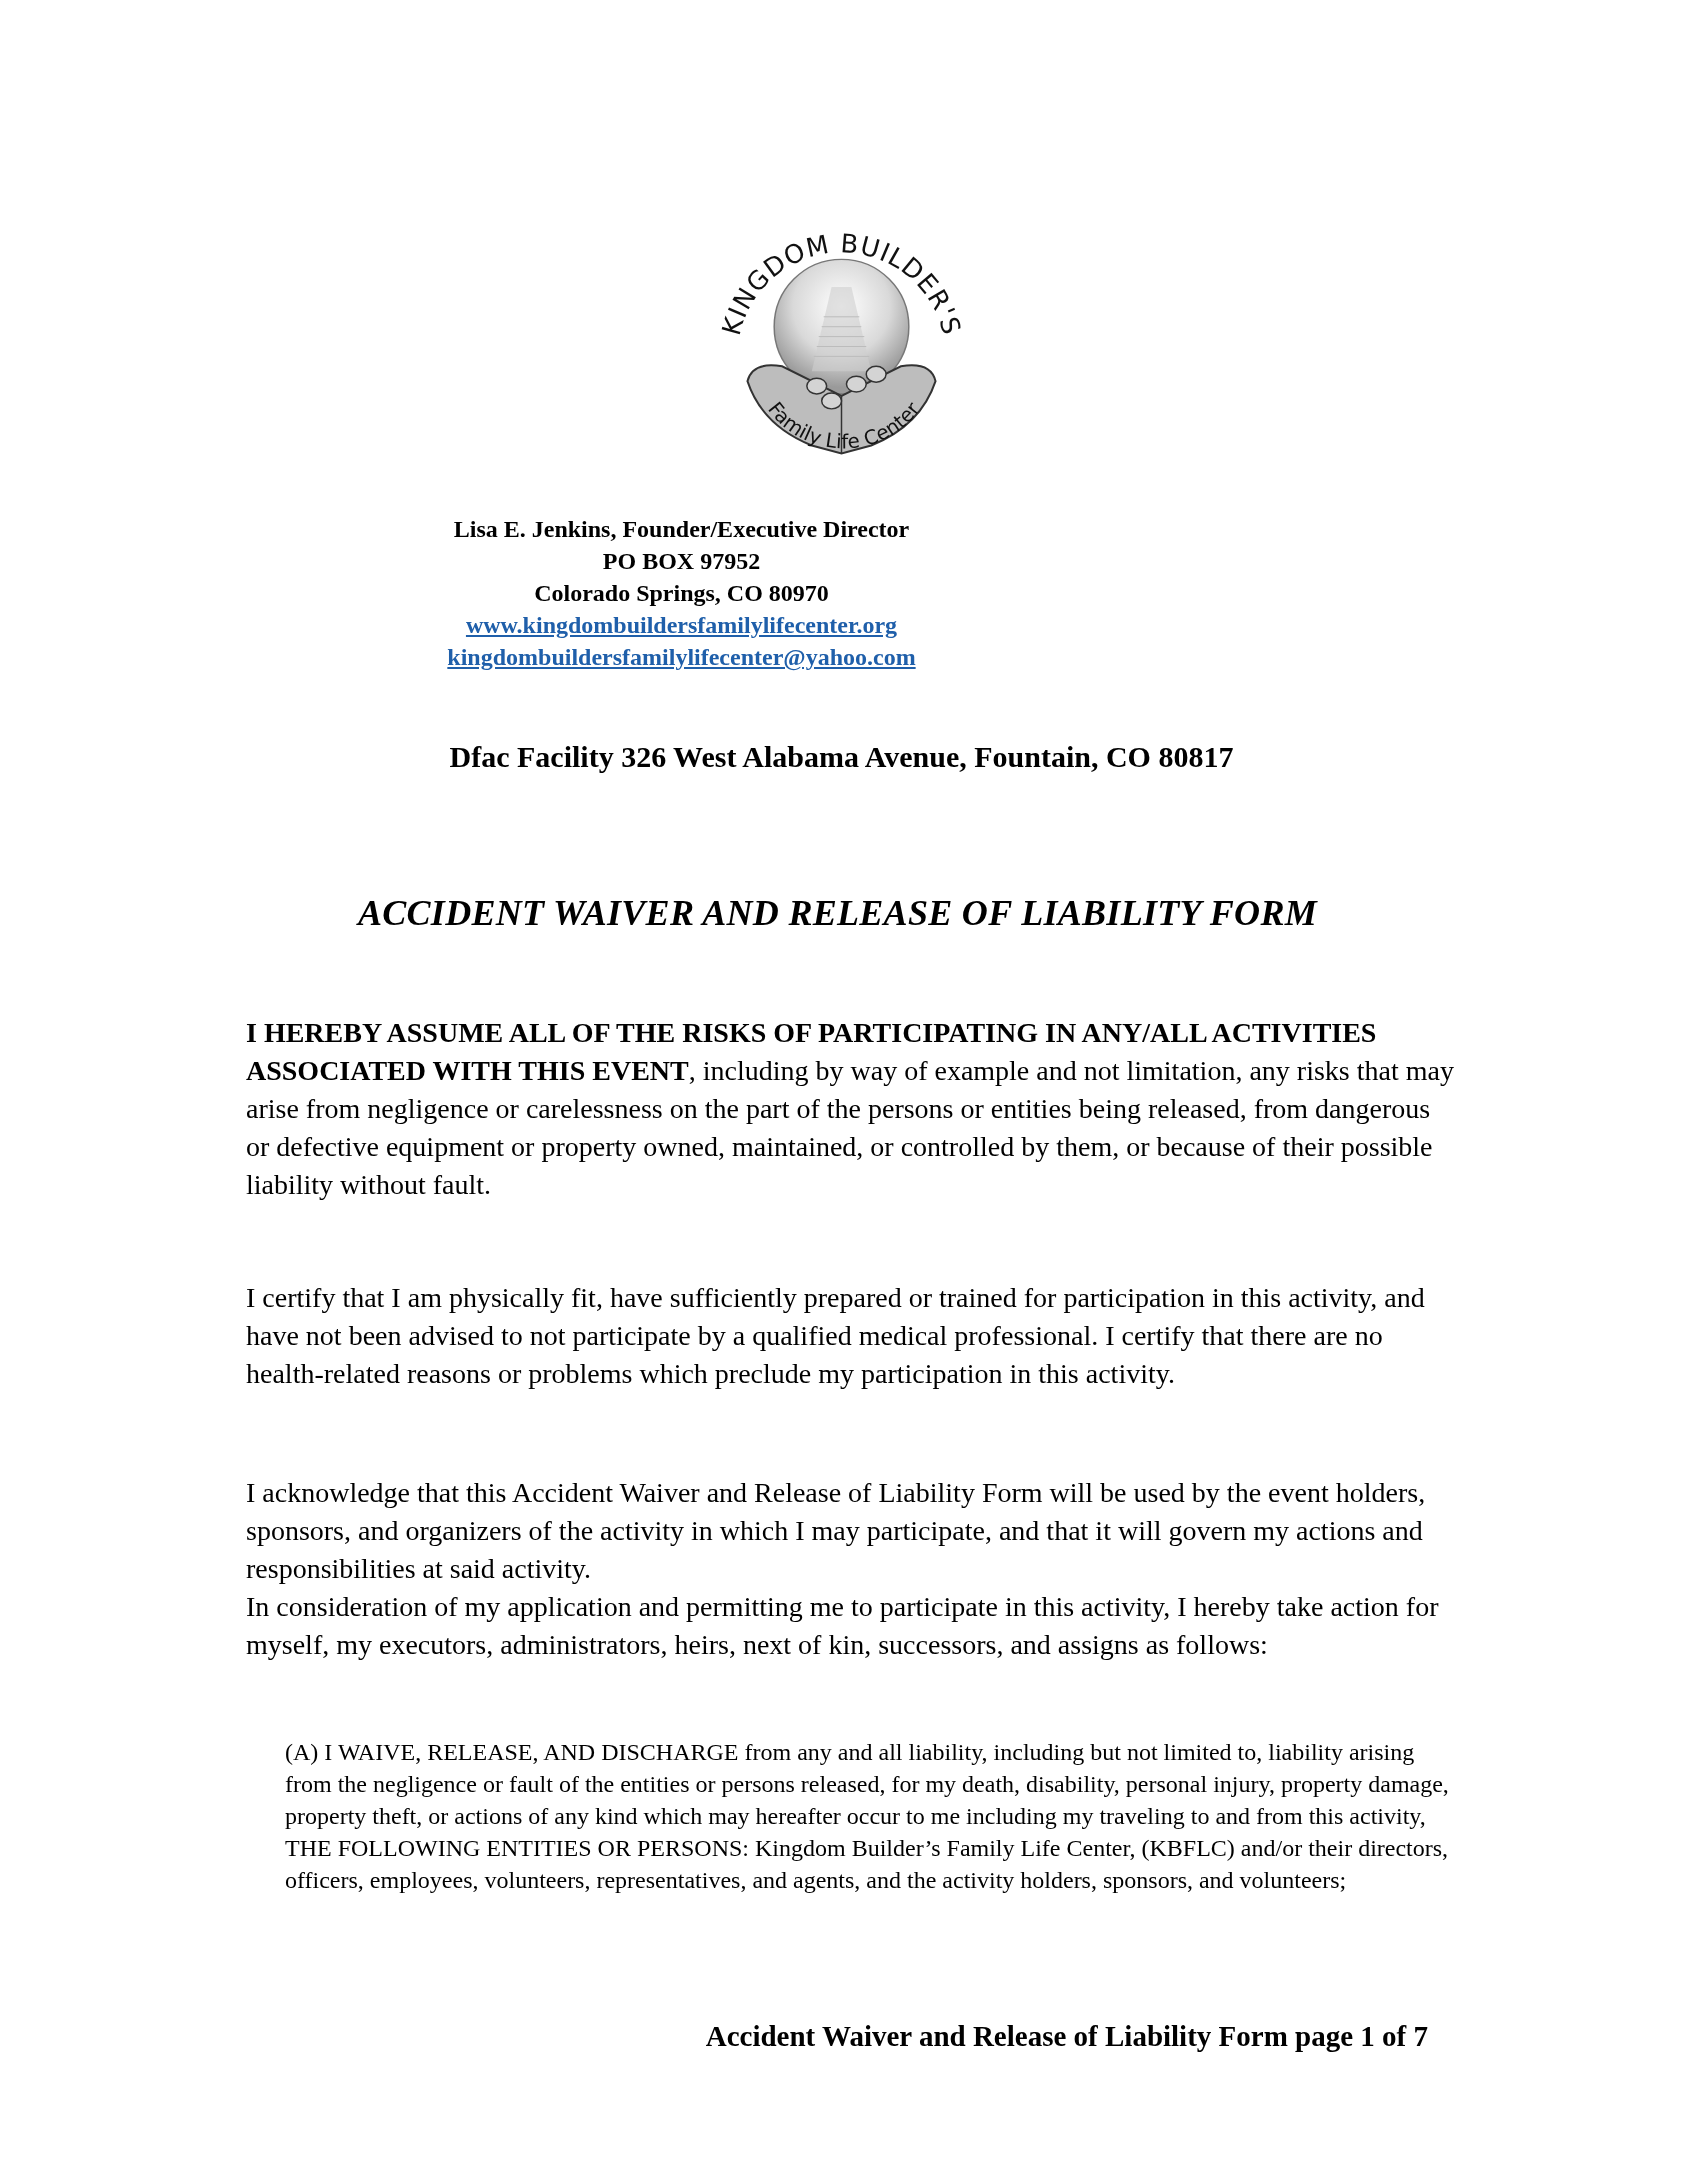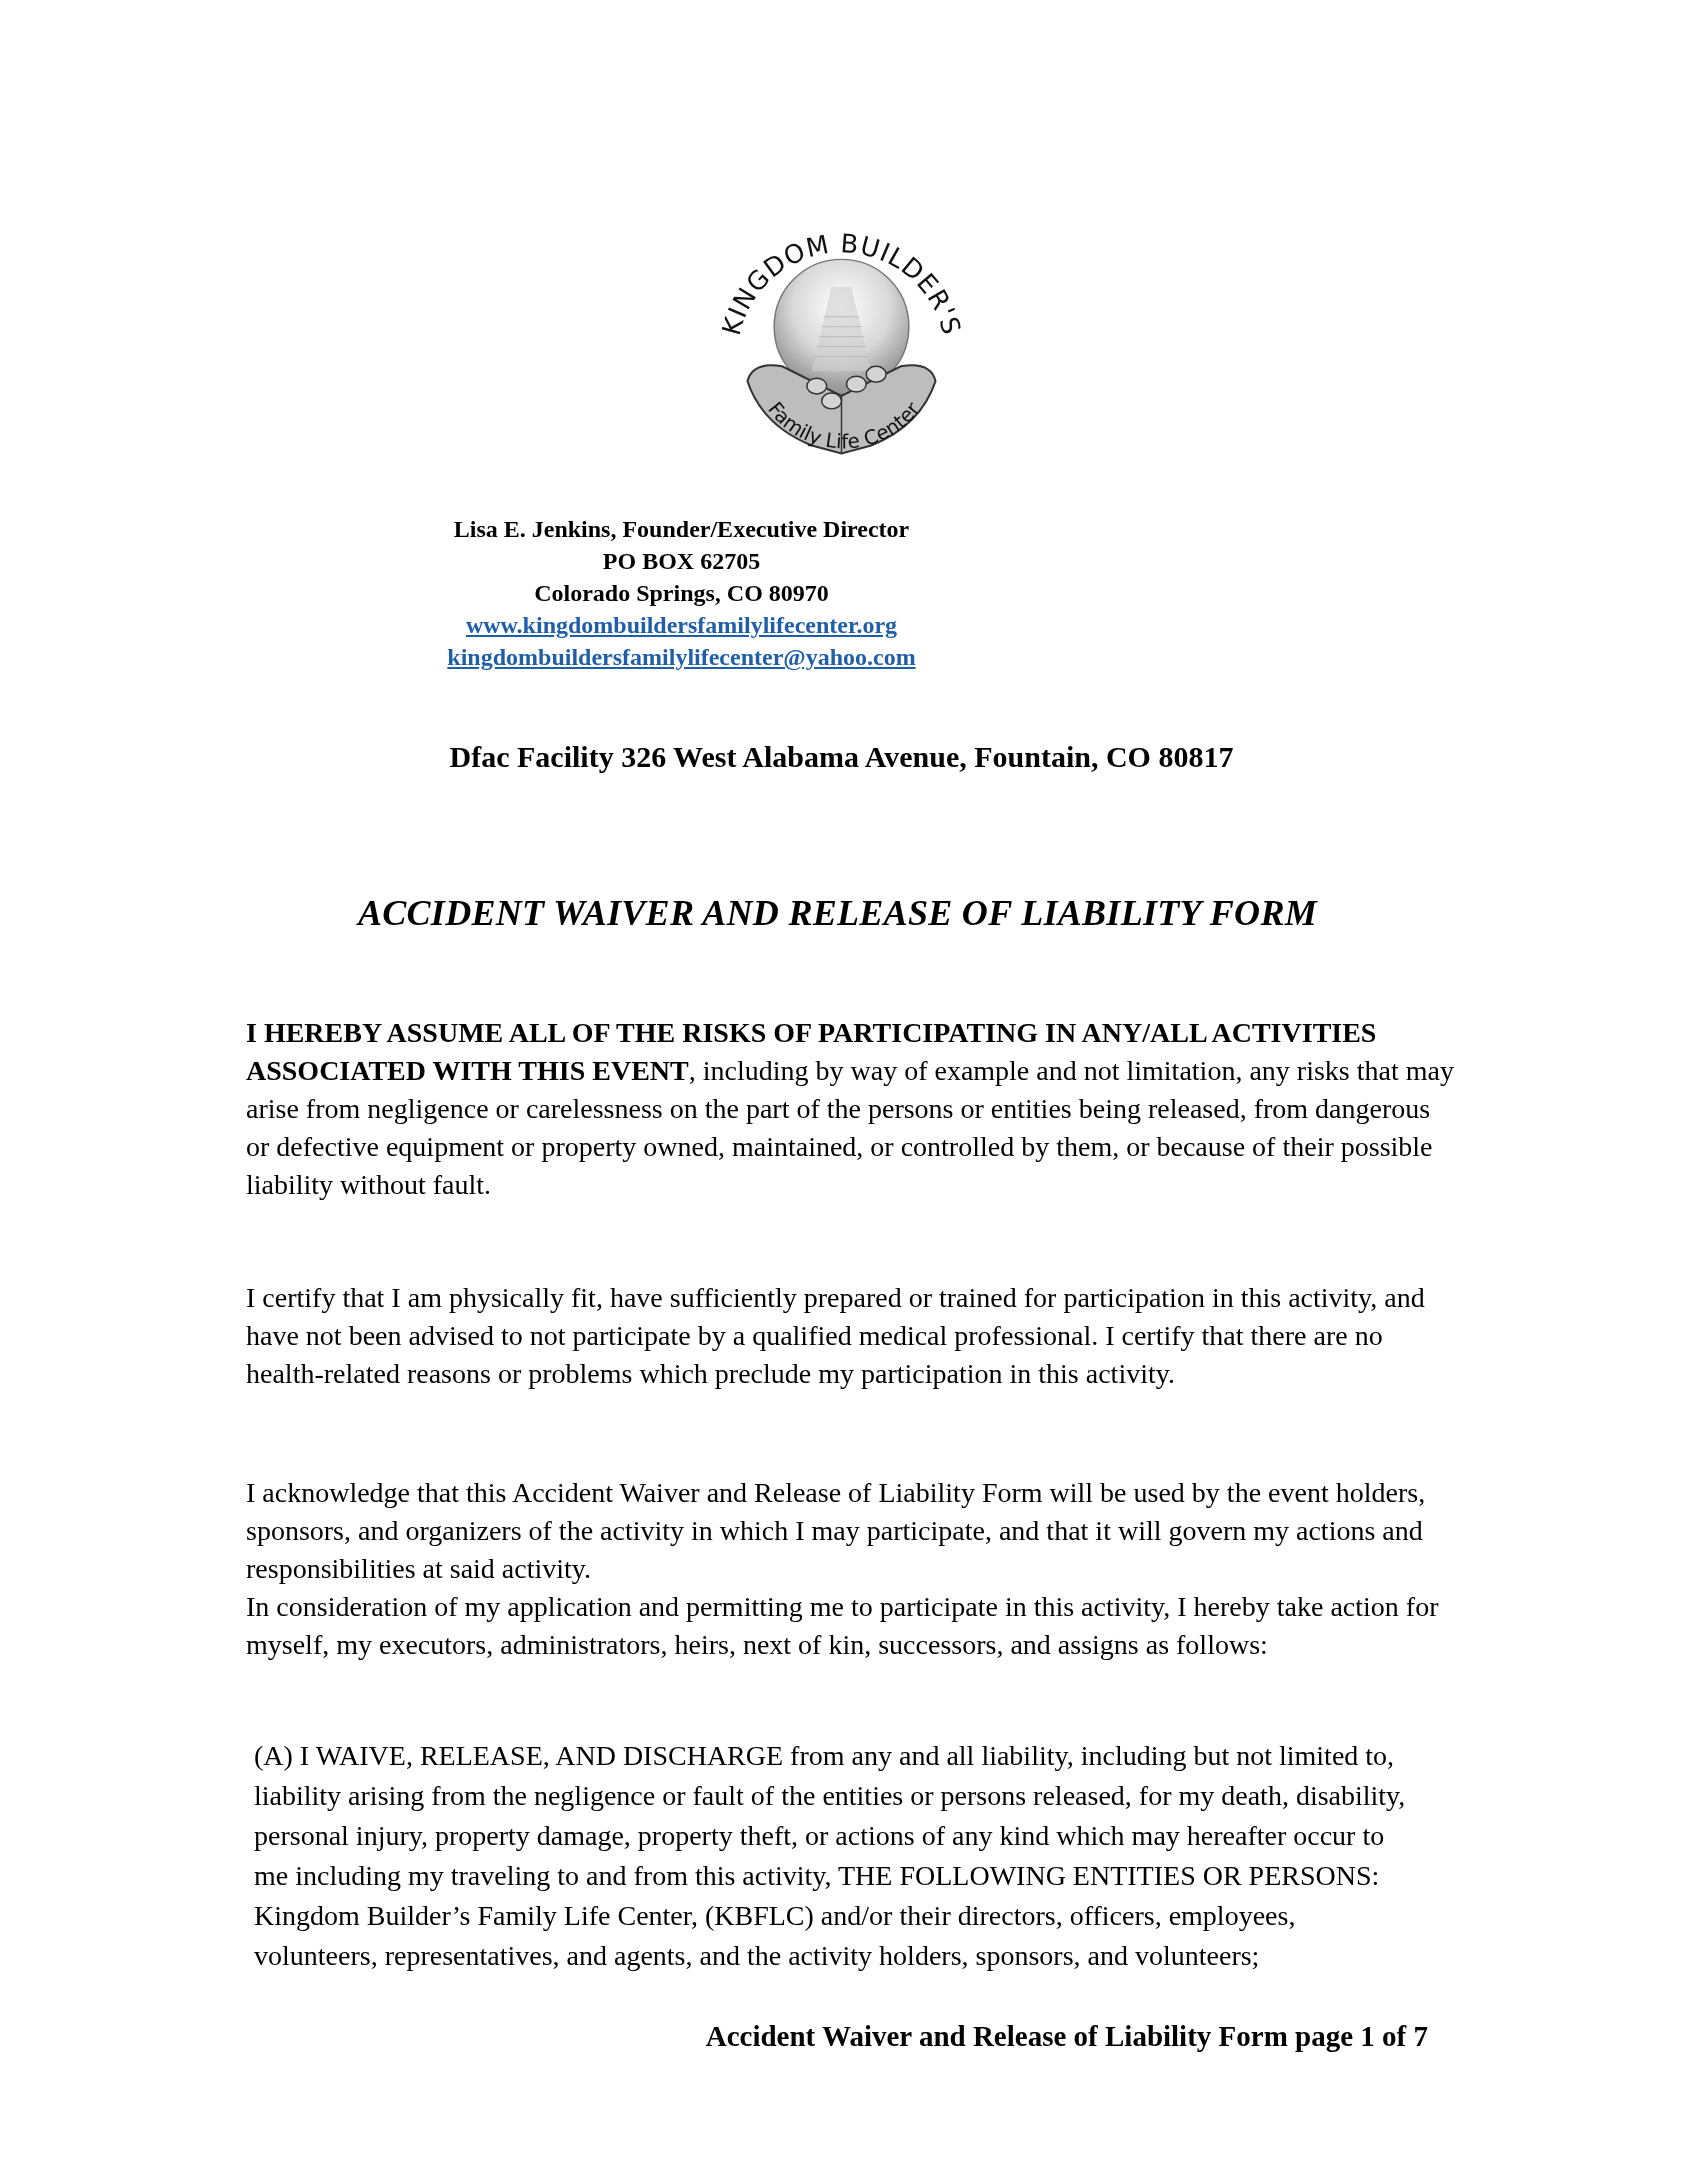--- a/index.html
+++ b/index.html
@@ -26,21 +26,21 @@
       letter-spacing: 0.3px;
     }
     .body-text {
       position: absolute; left: 246px; width: 1208px;
       font-size: 28px; line-height: 38px;
     }
     .p1 { top: 1014px; }
     .p2 { top: 1279px; }
     .p3 { top: 1474px; }
     .p4 { top: 1588px; }
-    .clause { position: absolute; left: 254px; top: 1736px; width: 1168px; font-size: 28px; line-height: 40px; }
+    .clause { position: absolute; left: 285px; top: 1736px; width: 1168px; font-size: 24px; line-height: 32px; }
     .footer {
       position: absolute; right: 255px; top: 2020px; font-weight: bold; font-size: 29px;
     }
     b.strong { font-weight: bold; }
   </style>
 </head>
 <body>
 
 <div class="logo">
   <svg width="297" height="297" viewBox="0 0 300 300">
@@ -74,21 +74,21 @@
       <textPath href="#arcTop" startOffset="50%" text-anchor="middle">KINGDOM BUILDER'S</textPath>
     </text>
     <text font-family="DejaVu Sans, sans-serif" font-size="20" fill="#111">
       <textPath href="#arcBottom" startOffset="50%" text-anchor="middle">Family Life Center</textPath>
     </text>
   </svg>
 </div>
 
 <div class="letterhead">
   <div>Lisa E. Jenkins, Founder/Executive Director</div>
-  <div>PO BOX 62705</div>
+  <div>PO BOX 97952</div>
   <div>Colorado Springs, CO  80970</div>
   <div><a>www.kingdombuildersfamilylifecenter.org</a></div>
   <div><a>kingdombuildersfamilylifecenter@yahoo.com</a></div>
 </div>
 
 <div class="event">
   <div>Dfac Facility 326 West Alabama Avenue, Fountain, CO  80817</div>
 </div>
 
 <div class="form-title">ACCIDENT WAIVER AND RELEASE OF LIABILITY FORM</div>

